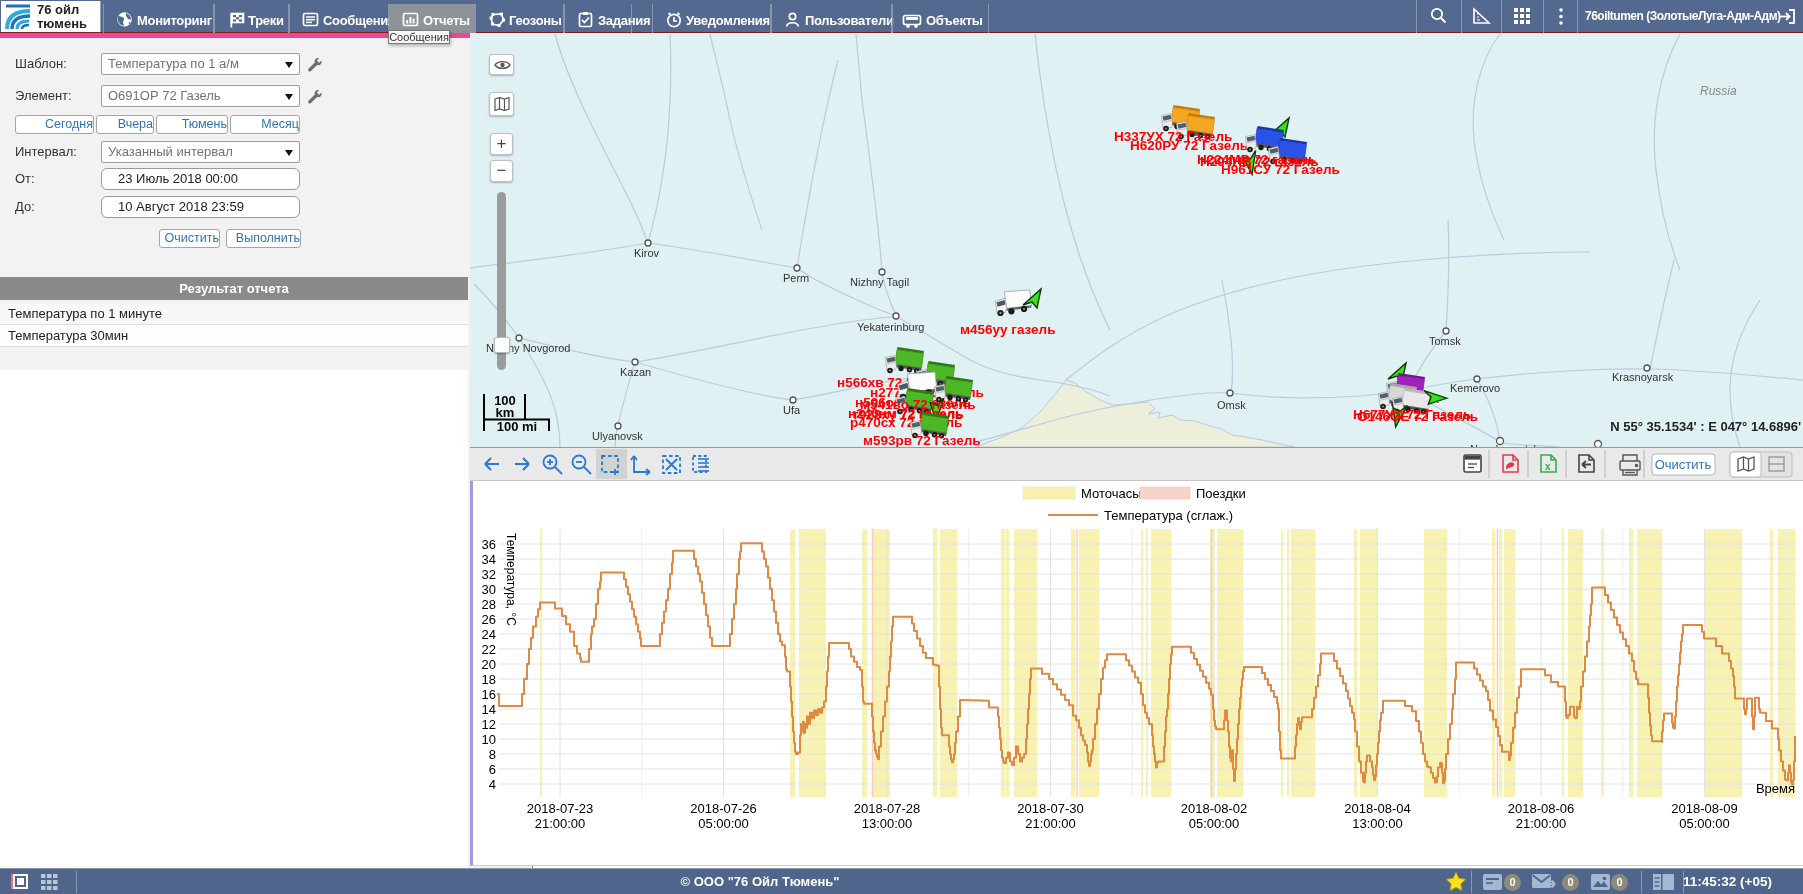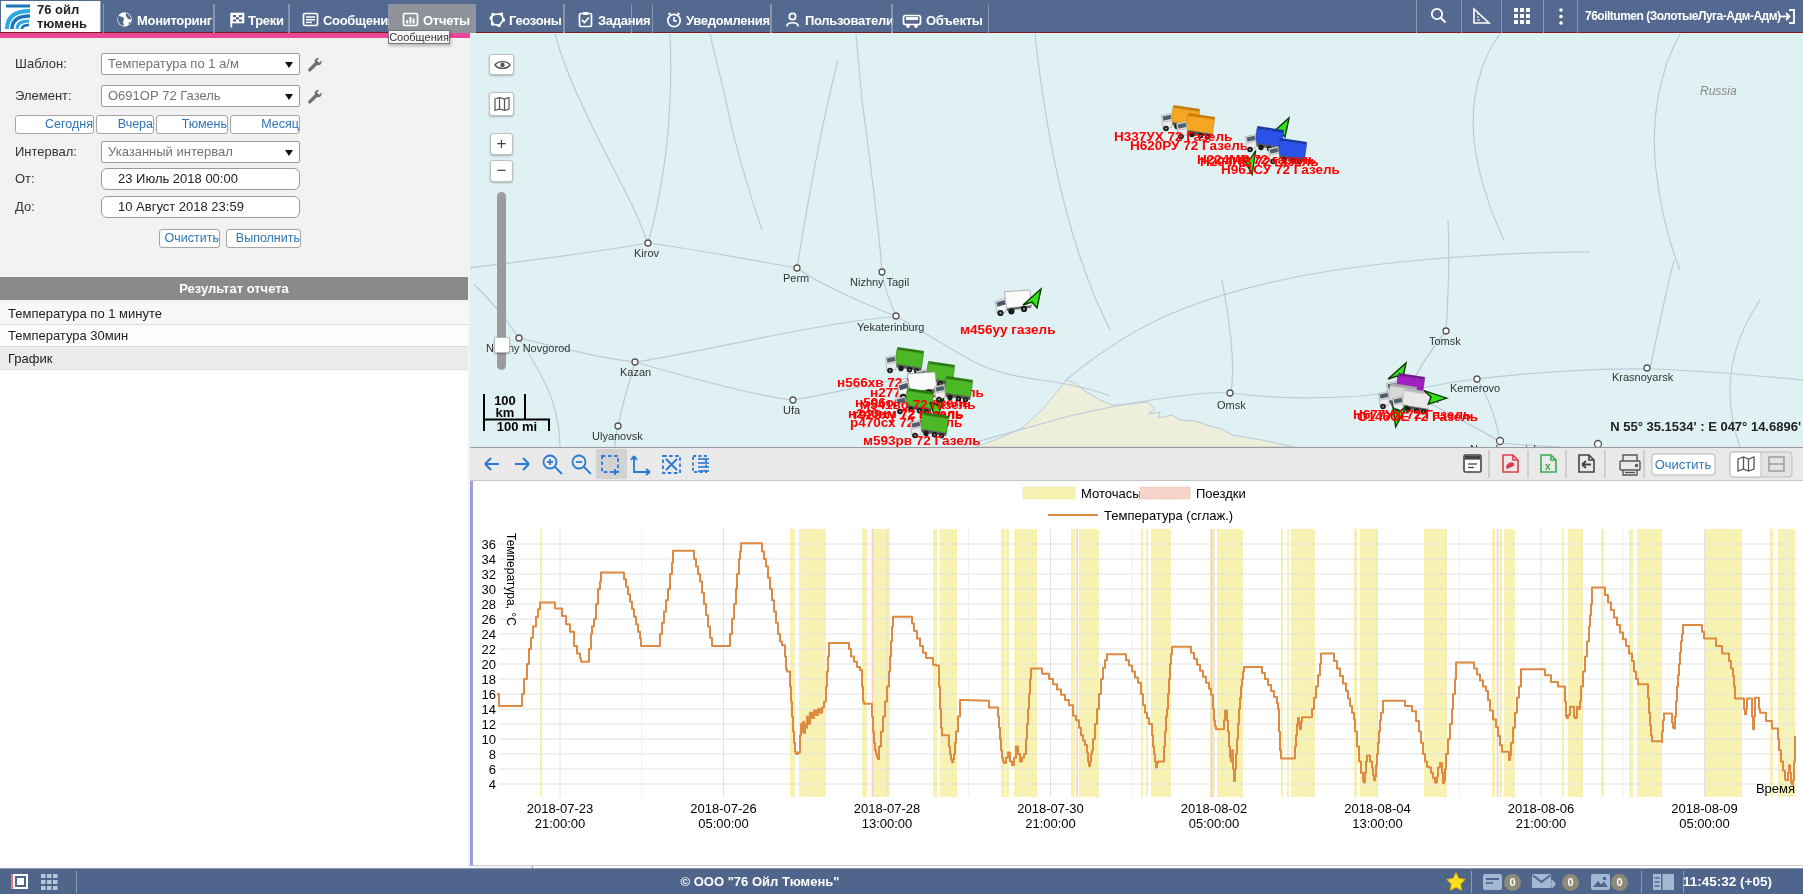--- a/index.html
+++ b/index.html
@@ -175,21 +175,20 @@
  <div class="sel" style="top:103px">Указанный интервал<span class="arr"></span></div>
  <div class="flabel" style="top:133px">От:</div>
  <div class="inp" style="top:130px">23 Июль 2018 00:00</div>
  <div class="flabel" style="top:161px">До:</div>
  <div class="inp" style="top:158px">10 Август 2018 23:59</div>
  <div class="btn" style="left:159px;top:191px;width:61px;height:19px;line-height:17px">Очистить</div>
  <div class="btn" style="left:226px;top:191px;width:75px;height:19px;line-height:17px">Выполнить</div>
  <div class="hdr2" style="top:239px">Результат отчета</div>
  <div class="row" style="top:265px;background:#f8f8f8">Температура по 1 минуте</div>
  <div class="row" style="top:287px;background:#fdfdfd">Температура 30мин</div>
- <div class="row" style="top:310px;background:#ebebeb">График</div>
  <div style="position:absolute;left:0;top:332px;width:468px;height:502px;background:#fff"></div>
 </div>
 <div id="map">
 <svg width="1333" height="414" viewBox="470 33 1333 414">
  <defs>
   <g id="truck">
    <polygon points="14,1.5 40.5,5.5 41,3 14.5,-1" fill="var(--c2)"></polygon>
    <polygon points="14,1.5 40.5,5.5 38.5,20 12,16" fill="var(--c1)" stroke="var(--c2)" stroke-width="0.6"></polygon>
    <polygon points="12,16 38.5,20 38,23 11.5,19" fill="#555"></polygon>
    <circle cx="18" cy="20.5" r="2.7" fill="#1a1a1a"></circle>

